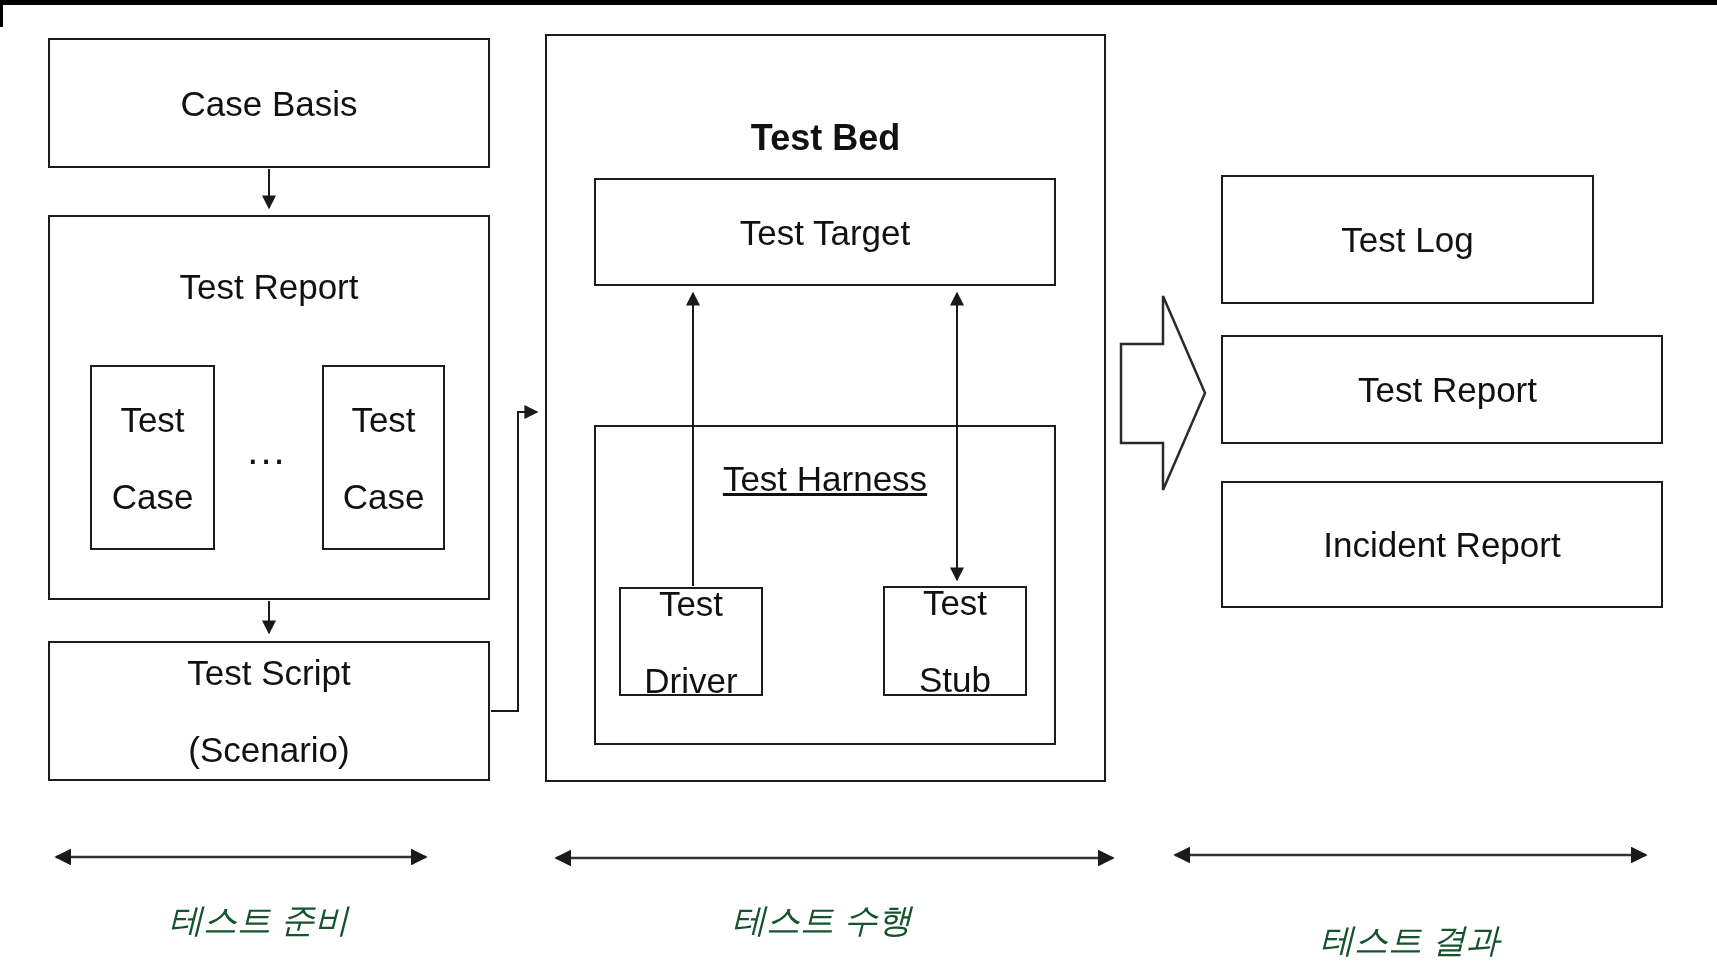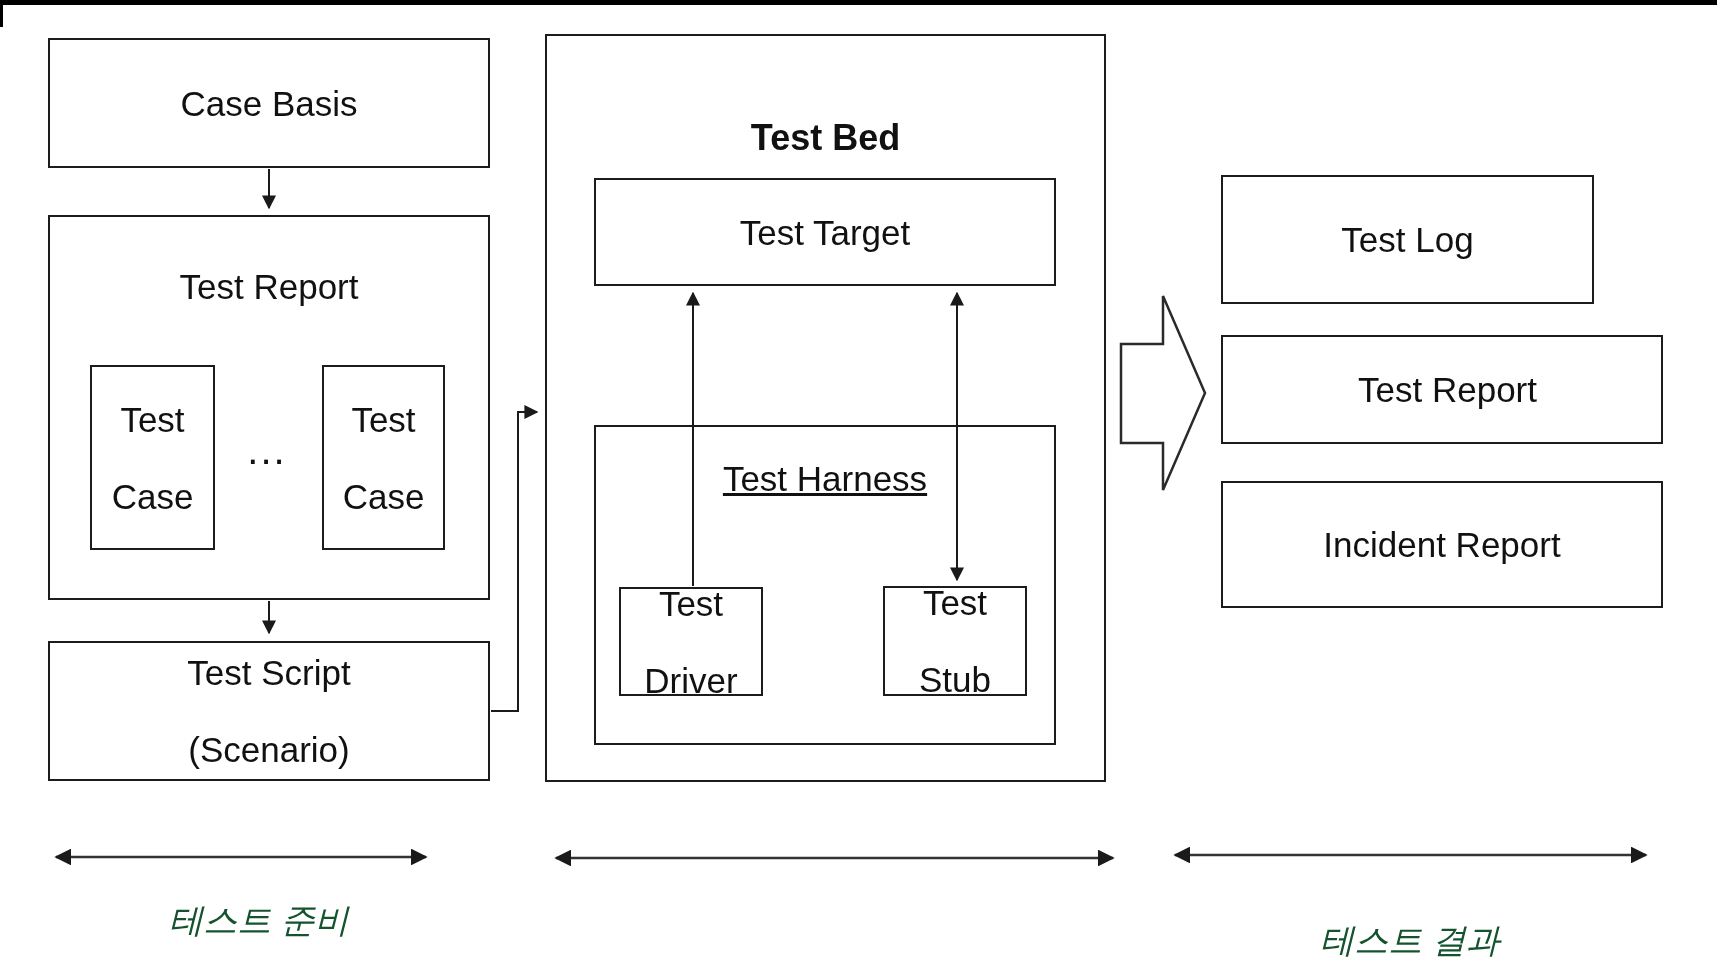--- a/index.html
+++ b/index.html
@@ -98,20 +98,21 @@
 
   <div class="box" style="left:1221px;top:335px;width:442px;height:109px;padding-left:11px;">
     <span>Test Report</span>
   </div>
 
   <div class="box" style="left:1221px;top:481px;width:442px;height:127px;">
     <span>Incident Report</span>
   </div>
 
   <div class="phase-label" style="left:259px;top:898px;">테스트 준비</div>
+  <div class="phase-label" style="left:822px;top:898px;">테스트 수행</div>
   <div class="phase-label" style="left:1410px;top:918px;">테스트 결과</div>
 
   <svg class="overlay" width="1717" height="966" viewBox="0 0 1717 966">
     <defs>
       <marker id="ah" viewBox="0 0 10 10" refX="9" refY="5" markerWidth="7" markerHeight="7" orient="auto" markerUnits="strokeWidth">
         <path d="M0,0 L10,5 L0,10 z" fill="#1a1a1a"></path>
       </marker>
     </defs>
 
     <path d="M269,169 L269,208" stroke="#1a1a1a" stroke-width="2" fill="none" marker-end="url(#ah)"></path>

